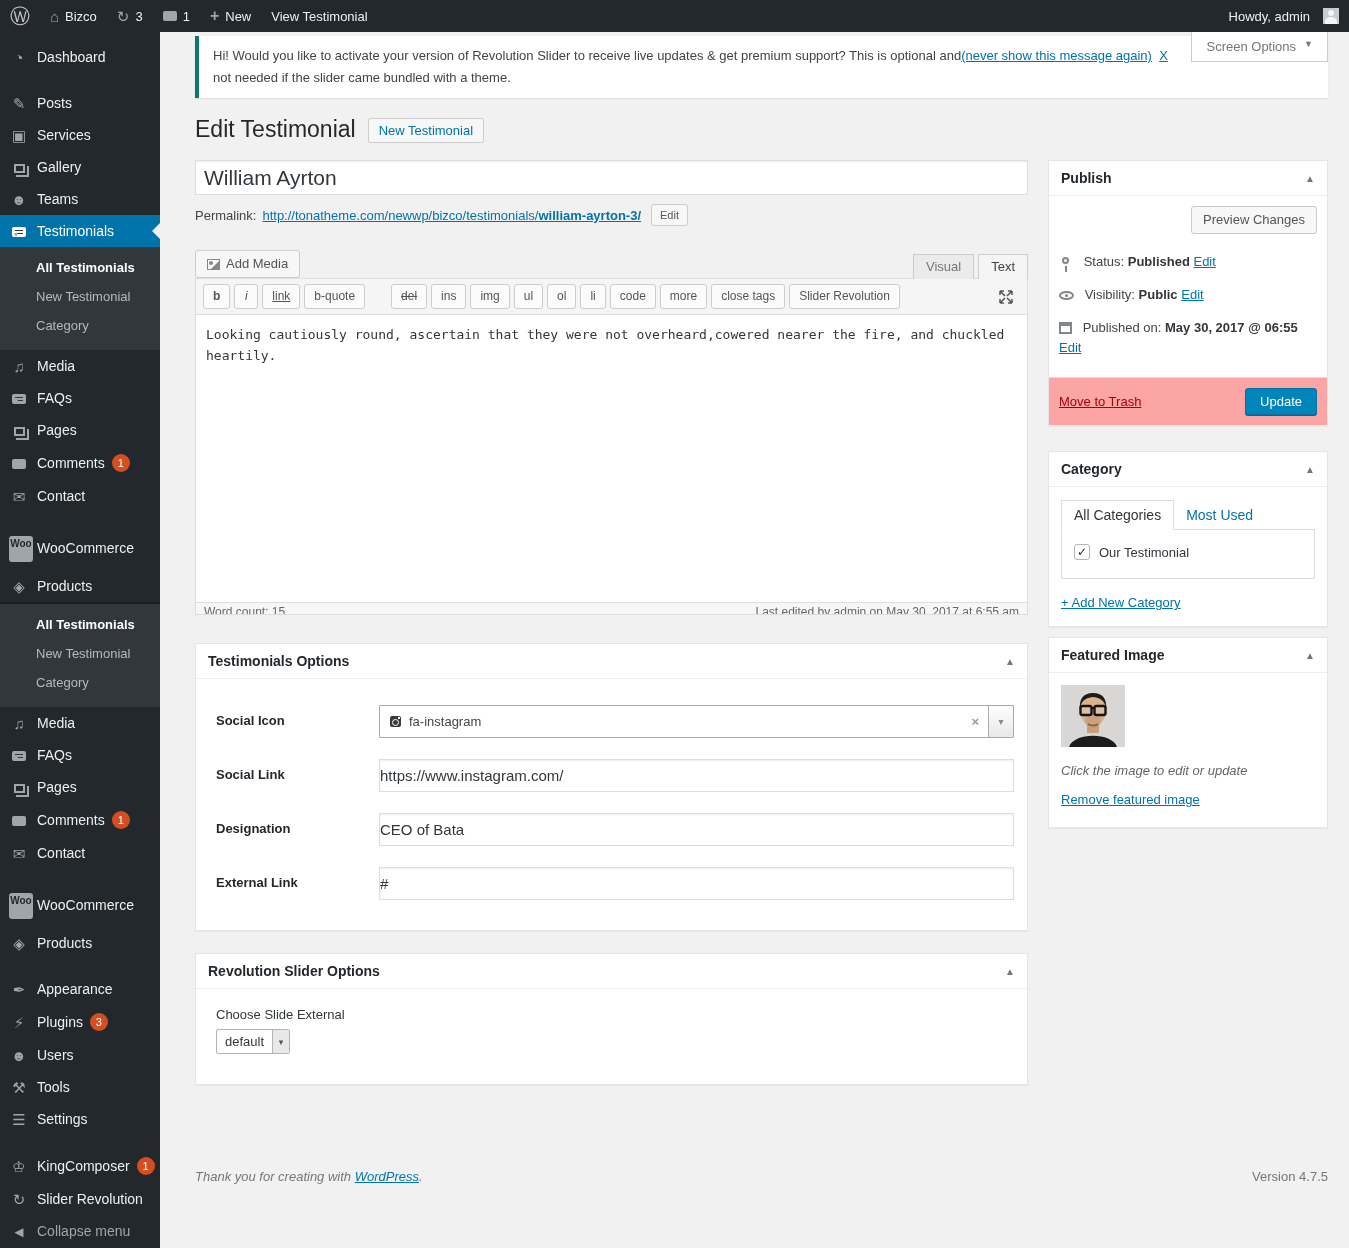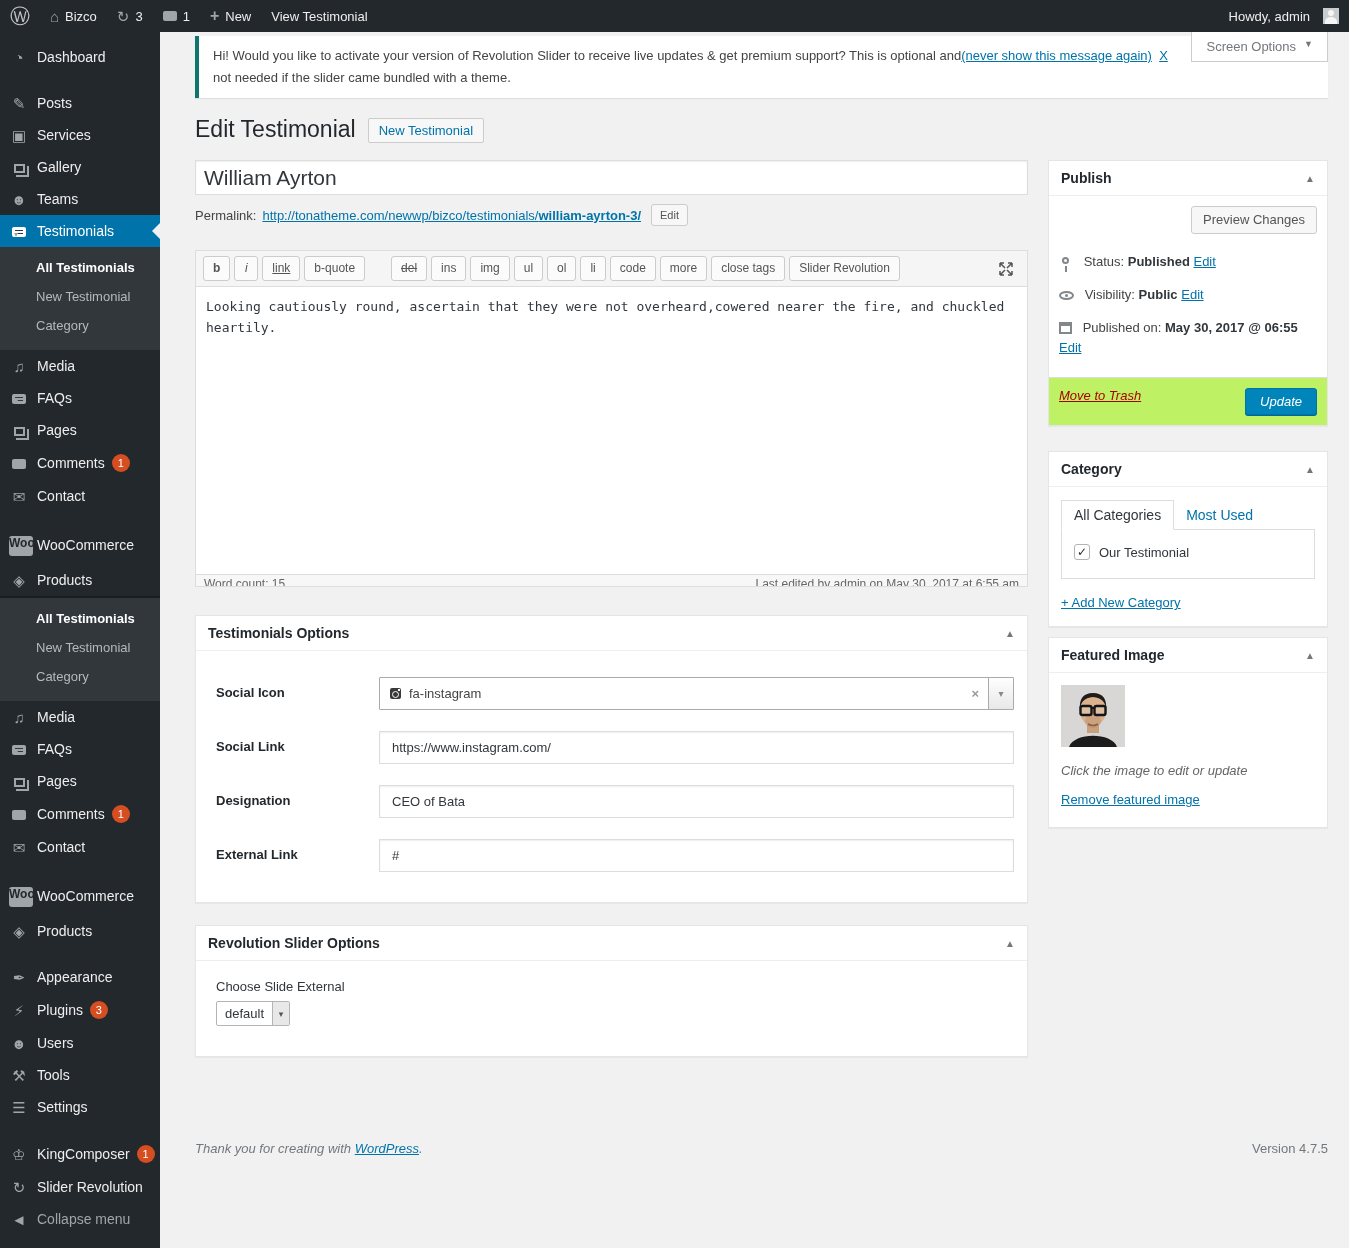--- a/index.html
+++ b/index.html
@@ -42,22 +42,22 @@
   .seam { border-top:2px solid #191d21; }
   .submenu { list-style:none; background:#32373c; padding:6px 0 10px; }
   .submenu li { padding:7px 12px 7px 36px; color:#b4b9be; font-size:13px; cursor:pointer; }
   .submenu li.current { color:#fff; font-weight:bold; }
   .badge { display:inline-block; min-width:18px; height:18px; border-radius:9px; background:#d54e21;
     color:#fff; font-size:11px; line-height:18px; text-align:center; margin-left:7px; padding:0 2px; }
   .collapse-item { color:#a0a5aa; }
   .icon-stack { position:relative; width:11px; height:9px; border:2px solid #a0a5aa; display:inline-block; }
   .icon-stack::after { content:""; position:absolute; right:-6px; bottom:-6px; width:11px; height:9px;
     border-right:2px solid #a0a5aa; border-bottom:2px solid #a0a5aa; }
-  .icon-woo { display:inline-block; width:24px; height:20px; background:#a0a5aa; border-radius:3px;
-    color:#23282d; font-size:12px; font-weight:bold; line-height:15px; text-align:center; }
+  .icon-woo { display:inline-block; width:24px; height:26px; background:#a0a5aa; border-radius:3px;
+    color:#23282d; font-size:10px; font-weight:bold; line-height:15px; text-align:center; }
 
   
   #content { position:absolute; top:32px; left:160px; right:0; bottom:0; padding:0 21px 0 35px; }
 
   #screen-options { position:absolute; top:0; right:21px; background:#fff; border:1px solid #ccc; border-top:none;
     padding:7px 14px; color:#72777c; font-size:13px; display:flex; gap:8px; z-index:20; }
 
   .notice { background:#fff; border-left:4px solid #0f766e; box-shadow:0 1px 1px rgba(0,0,0,.08);
     margin:4px 0 0 0; padding:9px 14px; line-height:1.7; color:#444; }
 
@@ -108,21 +108,21 @@
     border-bottom:1px solid #eee; cursor:pointer; }
   .postbox-header h2 { font-size:14px; color:#23282d; font-weight:bold; }
   .toggle { color:#72777c; font-size:10px; }
 
   .to-box { margin-top:28px; }
   .to-body { padding:26px 13px 26px 20px; }
   .to-row { display:flex; margin-bottom:21px; }
   .to-row:last-child { margin-bottom:4px; }
   .to-label { width:163px; padding-top:8px; font-weight:bold; color:#23282d; flex:0 0 163px; }
   .to-field { flex:1; }
-  .text-input { width:100%; height:33px; border:1px solid #ddd; background:#fff; padding:0 12px; font-size:13px;
+  .text-input { width:100%; height:33px; border:1px solid #ddd; background:#fff; padding:0 0; font-size:15px;
     color:#32373c; font-family:inherit; box-shadow:inset 0 1px 2px rgba(0,0,0,.07); outline:none; }
   .select2 { display:flex; align-items:center; height:33px; border:1px solid #aaa; border-radius:1px; background:#fff; }
   .select2-inner { flex:1; display:flex; align-items:center; gap:8px; padding:0 10px; color:#444; }
   .icon-instagram { display:inline-block; position:relative; width:11px; height:11px; background:#3a3a3a; border-radius:2px; }
   .icon-instagram::before { content:""; position:absolute; left:2px; top:3px; width:5px; height:5px; border:1px solid #fff; border-radius:50%; }
   .icon-instagram::after { content:""; position:absolute; right:1px; top:1px; width:2px; height:2px; background:#fff; }
   .select2-clear { color:#999; font-weight:bold; padding:0 9px; cursor:pointer; font-size:13px; }
   .select2-arrow { width:25px; align-self:stretch; border-left:1px solid #aaa; background:linear-gradient(#fefefe,#e8e8e8);
     display:flex; align-items:center; justify-content:center; color:#888; font-size:10px; cursor:pointer; }
 
@@ -138,21 +138,21 @@
   .minor-actions { padding:10px; overflow:hidden; }
   .preview-btn { float:right;margin-left:23px; }
   .misc-section { padding:2px 10px 12px; color:#444; }
   .misc-row { padding:6px 0; line-height:1.6; }
   .misc-row b { color:#32373c; }
   .icon-pin { width:7px; height:7px; border:2px solid #82878c; border-radius:50%; position:relative; display:inline-block; margin:0 11px 0 3px; top:-2px; }
   .icon-pin::after { content:""; position:absolute; top:7px; left:1px; width:2px; height:6px; background:#82878c; }
   .icon-eye { width:15px; height:9px; border:2px solid #82878c; border-radius:50%; position:relative; display:inline-block; margin-right:7px; top:1px; }
   .icon-eye::after { content:""; position:absolute; left:4px; top:1px; width:3px; height:3px; border-radius:50%; background:#82878c; }
   .icon-cal { width:13px; height:12px; border:2px solid #82878c; border-top-width:4px; display:inline-block; margin-right:7px; top:2px; position:relative; }
-  .major-actions { border-top:1px solid #ddd; background:#bef264; padding:10px; display:flex; justify-content:space-between;font-style:italic; }
+  .major-actions { border-top:1px solid #ddd; background:#fca5a5; padding:10px; display:flex; align-items:center; justify-content:space-between; }
   .trash-link { color:#a00; }
   .button-primary { background:#0085ba; border:1px solid #0073aa; border-radius:3px; color:#fff; padding:5px 14px;
     font-size:13px; cursor:pointer; box-shadow:0 1px 0 #006799; }
 
   
   .cat-box { margin-top:25px; }
   .cat-body { padding:12px 12px 16px; }
   .cat-tabs { display:flex; align-items:flex-end; }
   .cat-tab { padding:6px 12px; font-size:14px; }
   .cat-tab.active { border:1px solid #ddd; border-bottom:1px solid #fff; background:#fff; color:#32373c; position:relative; top:1px; }
@@ -371,20 +371,30 @@
     <div class="main-col">
       <input id="title-input" type="text" value="William Ayrton" style="">
 
       <div class="permalink-row">
         <span>Permalink:</span>
         <a><span>http://tonatheme.com/newwp/bizco/testimonials/</span><span class="slug-bold">william-ayrton-3/</span></a>
         <span class="button-small">Edit</span>
       </div>
 
       <div class="editor-wrap">
+        <div class="editor-top">
+          <span class="button">
+            <span class="icon-pic"></span>
+            <span>Add Media</span>
+          </span>
+          <span class="editor-tabs">
+            <span class="wp-switch-editor">Visual</span>
+            <span class="wp-switch-editor active">Text</span>
+          </span>
+        </div>
         <div class="editor-container">
           <div class="qt-toolbar">
             <span class="qt-btn qt-b">b</span>
             <span class="qt-btn qt-i">i</span>
             <span class="qt-btn qt-link">link</span>
             <span class="qt-btn">b-quote</span>
             <span class="qt-btn qt-del">del</span>
             <span class="qt-btn">ins</span>
             <span class="qt-btn">img</span>
             <span class="qt-btn">ul</span>

